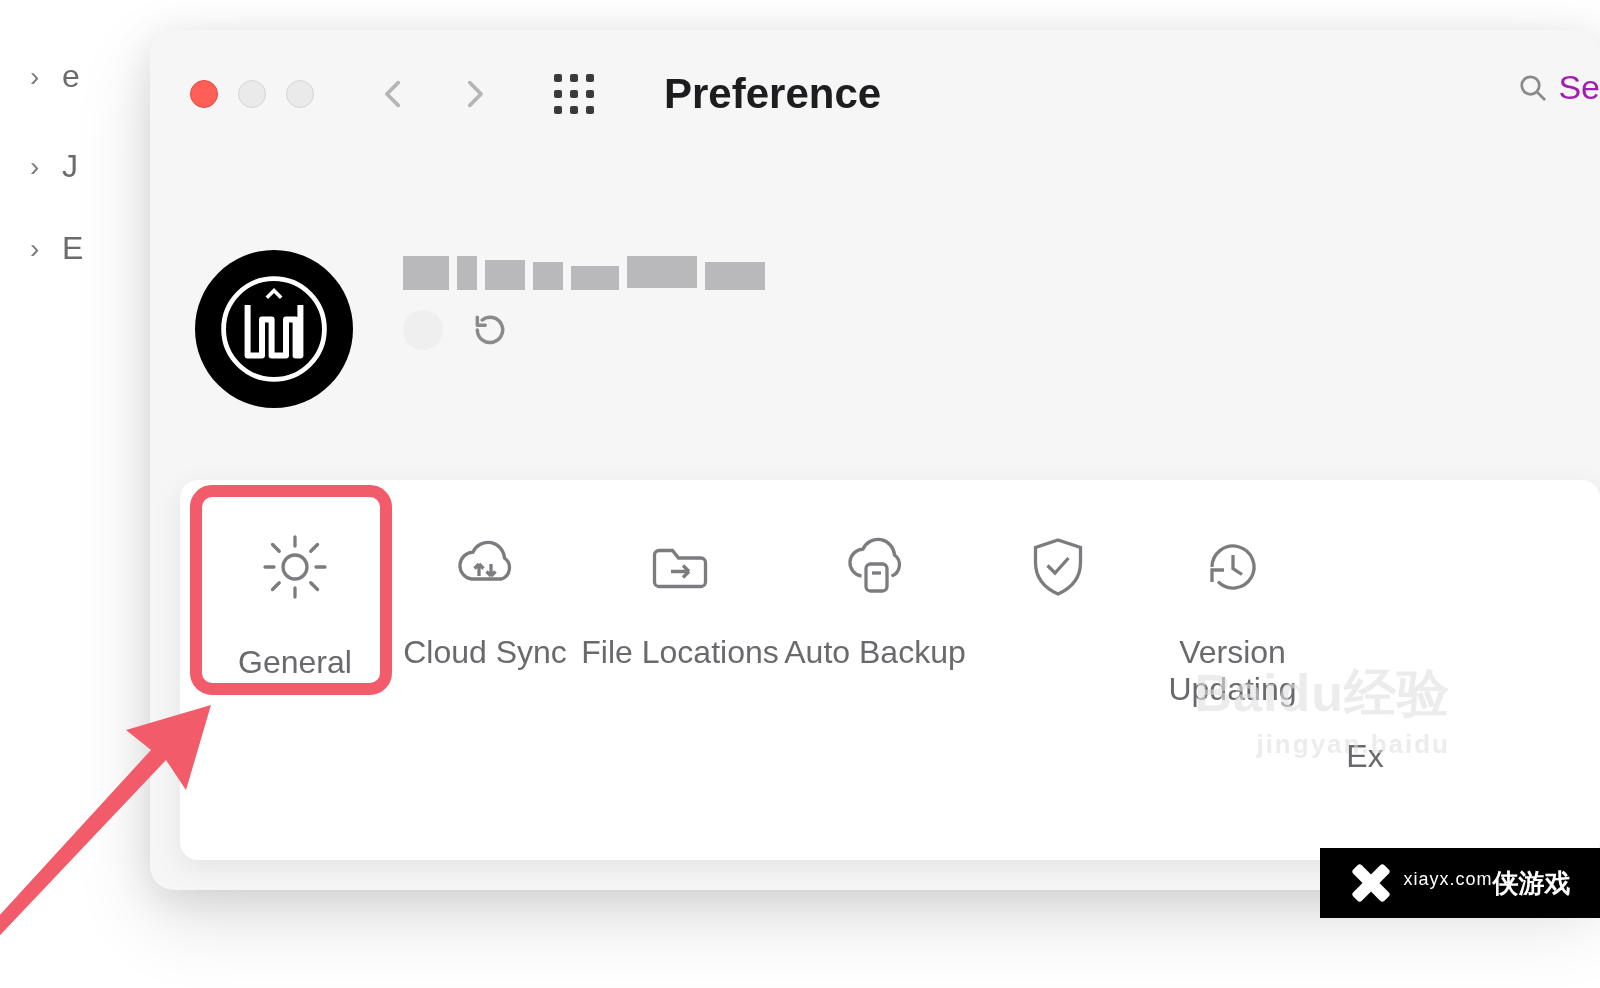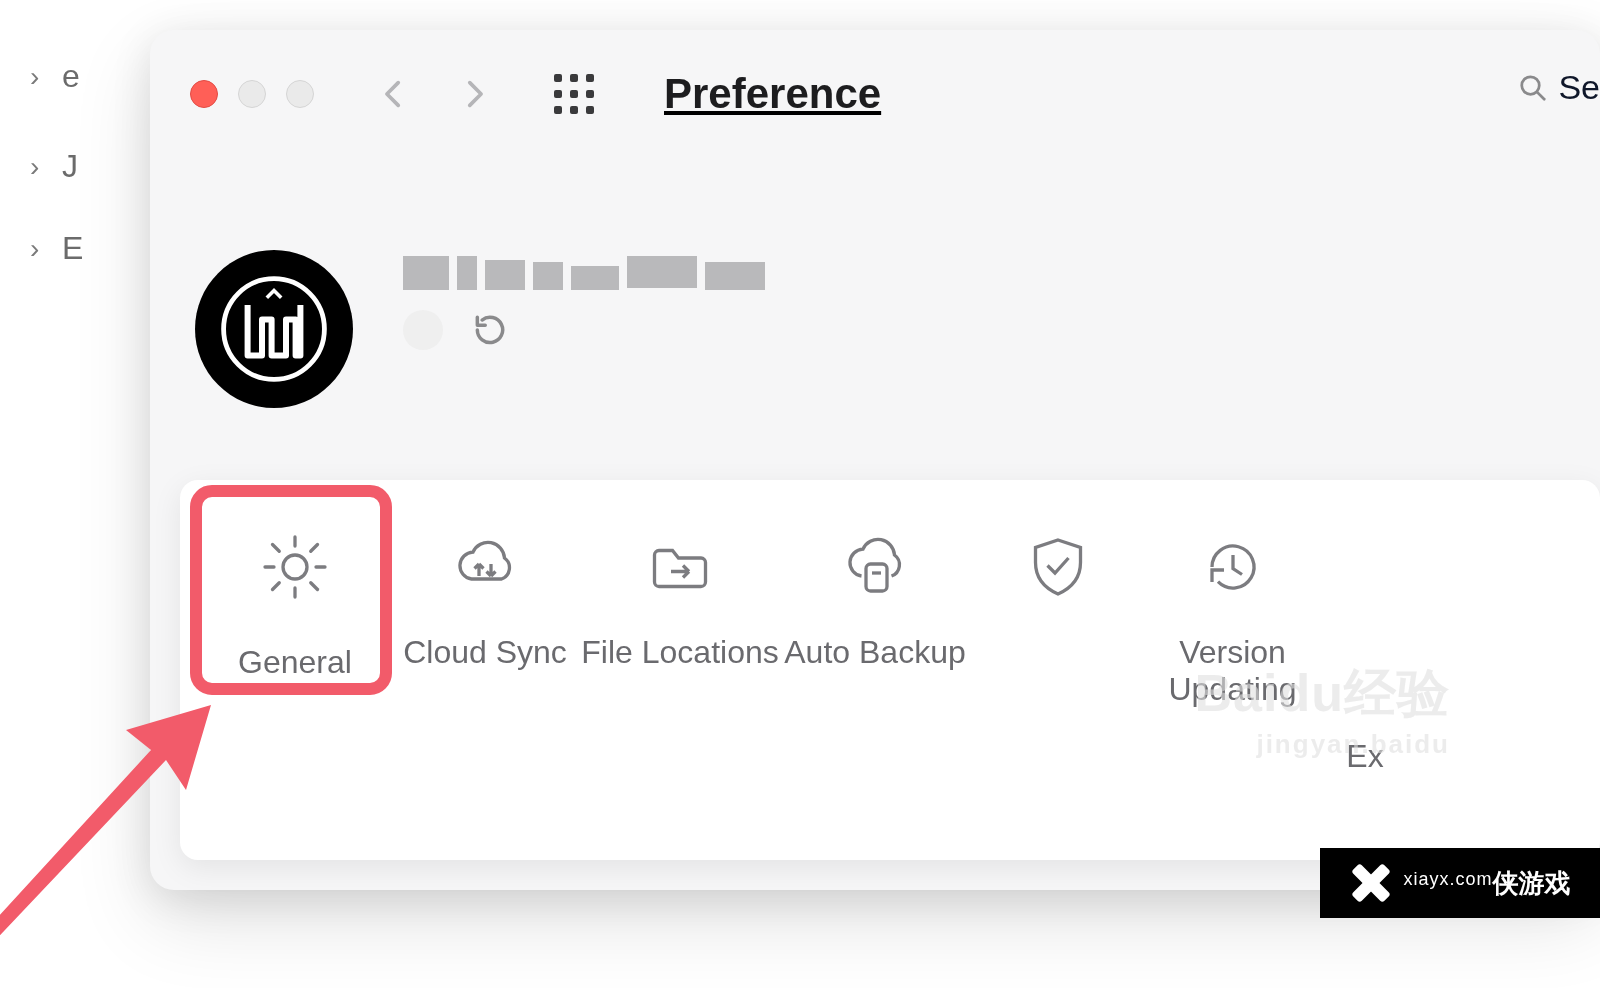--- a/index.html
+++ b/index.html
@@ -1,31 +1,31 @@
 <!DOCTYPE html>
 <html><head>
 <meta charset="utf-8">
 <style>
   html,body{margin:0;padding:0;width:1600px;height:988px;font-family:-apple-system,Helvetica,Arial,sans-serif;background:#ffffff;overflow:hidden;}
   .outer{position:relative;width:1600px;height:988px;}
   .sidebar{position:absolute;left:0;top:0;width:150px;height:100%;color:#6b6b6b;font-size:32px;}
   .sb-row{display:flex;align-items:center;padding:8px 10px 8px 62px;position:absolute;}
   .sb-row .chev{position:absolute;left:30px;color:#7a7a7a;font-size:28px;}
   .r1{top:50px;} .r2{top:140px;} .r3{top:222px;}
-  .prefwin{position:absolute;left:150px;top:30px;width:1450px;height:860px;background:#f6f6f7;border-radius:24px;box-shadow:0 8px 40px rgba(0,0,0,0.10),0 30px 80px rgba(0,0,0,0.12);text-decoration:underline;}
+  .prefwin{position:absolute;left:150px;top:30px;width:1450px;height:860px;background:#f6f6f7;border-radius:24px;box-shadow:0 8px 40px rgba(0,0,0,0.10),0 30px 80px rgba(0,0,0,0.12);}
   .titlebar{height:128px;display:flex;align-items:center;}
   .traffic{display:flex;gap:20px;margin-left:40px;}
   .dot{width:26px;height:26px;border-radius:50%;border:1px solid #d5d5d5;background:#eaeaea;}
   .dot.red{background:#ff5f57;border-color:#e24b44;}
   .navbtns{display:flex;gap:40px;margin-left:60px;color:#b5b5b8;}
   .chevL,.chevR{width:40px;height:40px;display:flex;align-items:center;justify-content:center;}
   .dots6{margin-left:60px;display:grid;grid-template-columns:repeat(3,8px);grid-auto-rows:8px;gap:8px;}
   .dots6 span{width:8px;height:8px;background:#3a3a3c;border-radius:2px;}
   .wintitle{margin-left:70px;font-size:42px;font-weight:600;color:#1d1d1f;}
-  .search{position:absolute;right:0;top:38px;display:flex;align-items:center;gap:10px;color:#0f172a;font-size:34px;}
+  .search{position:absolute;right:0;top:38px;display:flex;align-items:center;gap:10px;color:#a21caf;font-size:34px;}
   .search svg{width:30px;height:30px;}
   .profile{position:absolute;left:45px;top:220px;display:flex;align-items:flex-start;gap:50px;}
   .avatar{width:158px;height:158px;border-radius:50%;background:#000;display:flex;align-items:center;justify-content:center;}
   .avatar svg{width:120px;height:120px;}
   .ptext{display:flex;flex-direction:column;gap:20px;margin-top:6px;}
   .uname{display:flex;gap:8px;}
   .uname span{background:#b9b9bb;display:block;}
   .sub{display:flex;align-items:center;gap:28px;}
   .badge{width:40px;height:40px;border-radius:50%;background:#efefef;}
   .refresh{width:38px;height:38px;color:#8a8a8c;}

